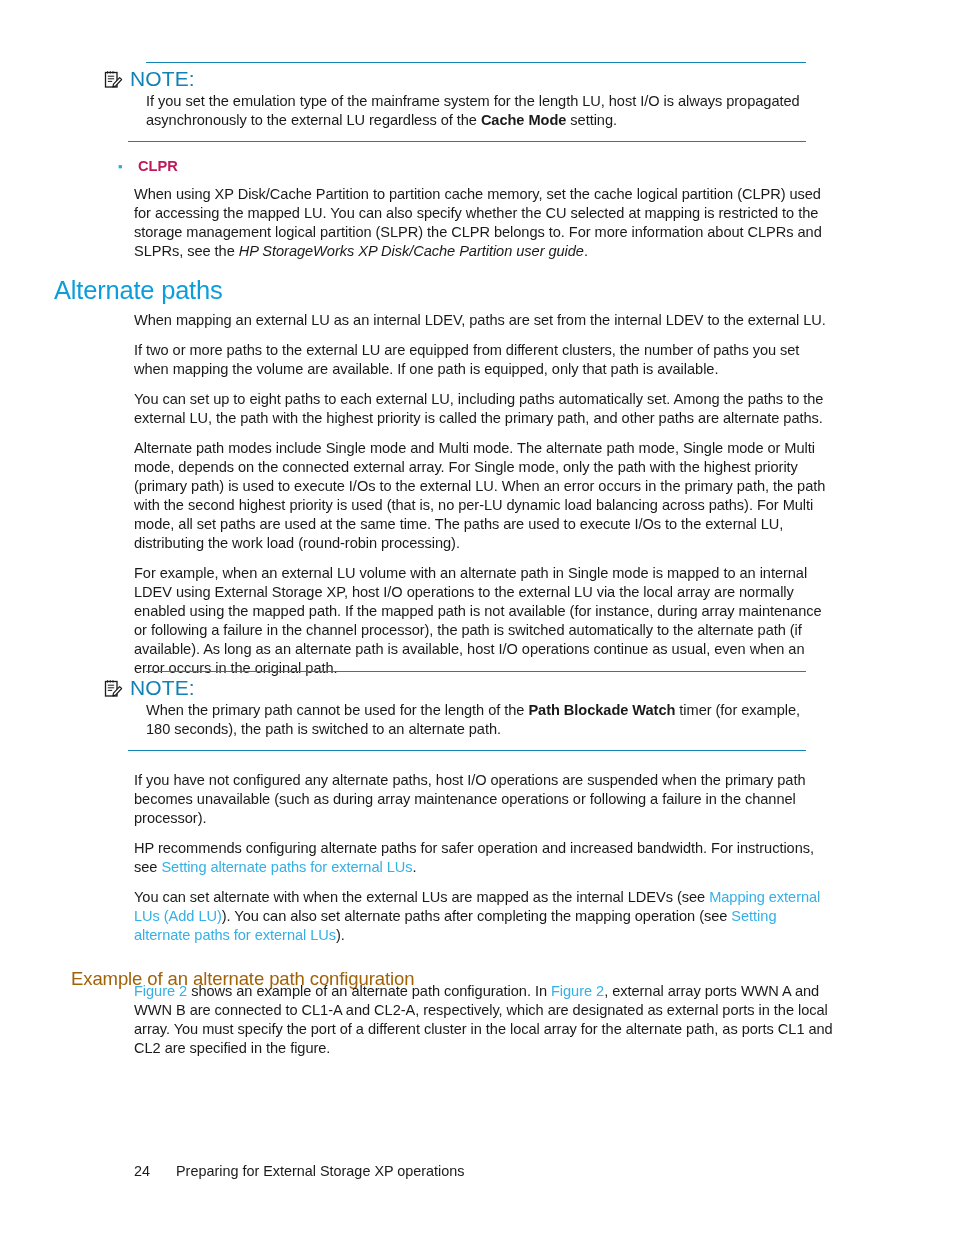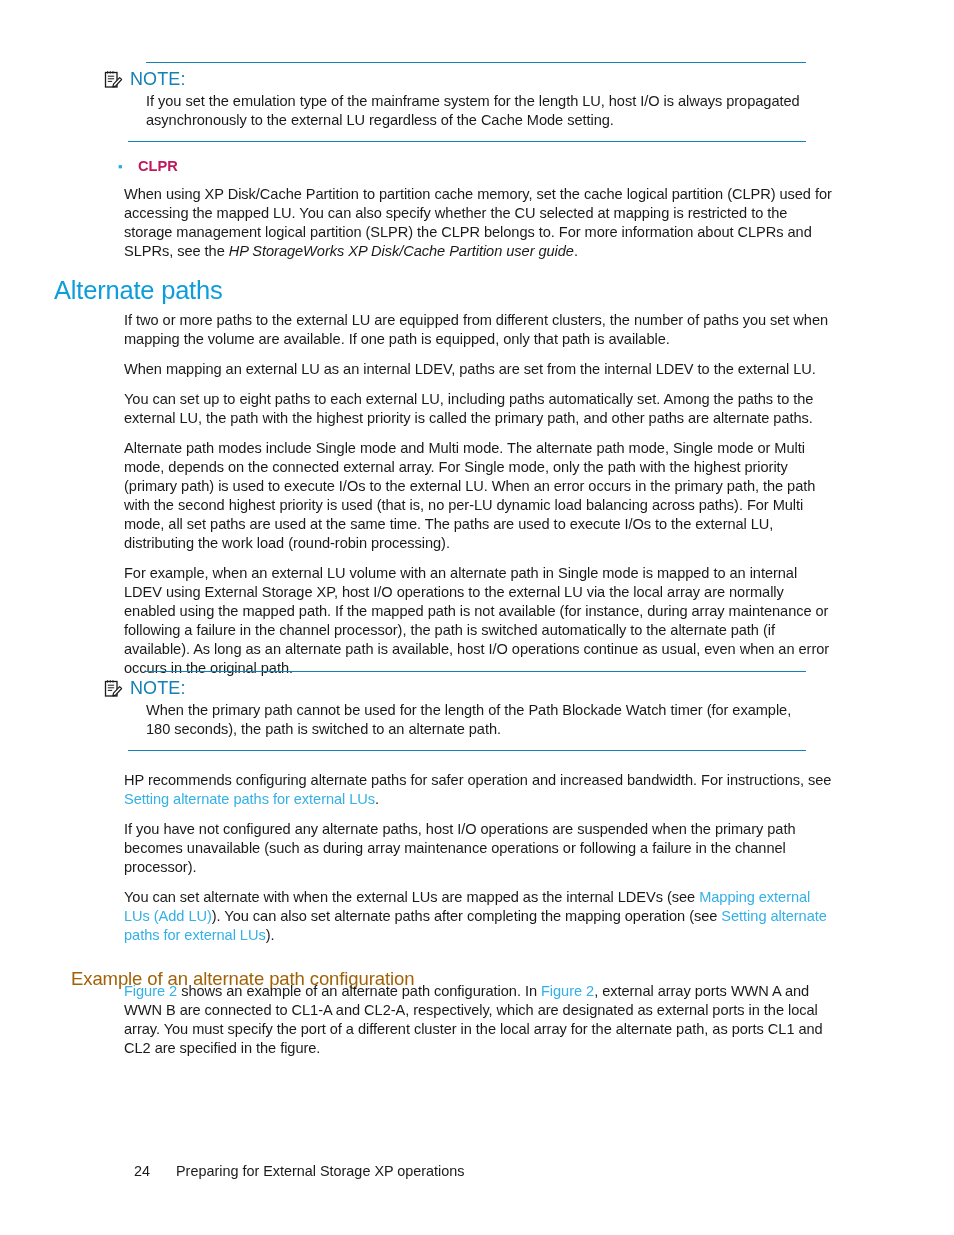--- a/index.html
+++ b/index.html
@@ -27,21 +27,21 @@
     font-size: 14.6px;
     line-height: 1.30;
     color: #1a1a1a;
     letter-spacing: -0.05px;
   }
   .indent {
     position: absolute;
     left: 124px;
     width: 712px;
   }
-  .para { margin: 0 0 11px 0; }
+  .para { margin: 0 0 11px 10px; }
 
   
   .note {
     position: absolute;
     left: 104px;
     width: 702px;
   }
   .note-rule {
     height: 0;
     border-top: 1.6px solid #1281b4;
@@ -63,21 +63,21 @@
     height: 22px;
   }
   .note-icon {
     width: 19px;
     height: 19px;
     flex: 0 0 19px;
     display: block;
   }
   .note-label {
     color: #1281b4;
-    font-size: 18px;
+    font-size: 21px;
     letter-spacing: 0.1px;
     text-align: center;
   }
   .note-body {
     margin-left: 42px;
     width: 660px;
   }
 
   
   .h1 {
@@ -113,21 +113,21 @@
     line-height: 18px;
     width: 10px;
     flex: 0 0 10px;
   }
   .bullet-label {
     font-weight: bold;
     font-size: 14.6px;
     color: #be185d;
   }
 
-  strong, .b { font-weight: normal; }
+  strong, .b { font-weight: bold; }
   em, .i { font-style: italic; }
   .link {
     color: #33b0e6;
     text-decoration: none;
   }
 
   
   .footer {
     position: absolute;
     left: 126px;
@@ -173,22 +173,22 @@
     <span class="bullet-label">CLPR</span>
   </div>
 
   <div class="indent body-text" style="top:185px;">
     <p class="para"><span>When using XP Disk/Cache Partition to partition cache memory, set the cache logical partition (CLPR) used for accessing the mapped LU. You can also specify whether the CU selected at mapping is restricted to the storage management logical partition (SLPR) the CLPR belongs to. For more information about CLPRs and SLPRs, see the </span><em>HP StorageWorks XP Disk/Cache Partition user guide</em><span>.</span></p>
   </div>
 
   <h1 class="h1" style="top:276px;">Alternate paths</h1>
 
   <div class="indent body-text" style="top:311px;">
+    <p class="para">When mapping an external LU as an internal LDEV, paths are set from the internal LDEV to the external LU.</p>
     <p class="para">If two or more paths to the external LU are equipped from different clusters, the number of paths you set when mapping the volume are available. If one path is equipped, only that path is available.</p>
-    <p class="para">When mapping an external LU as an internal LDEV, paths are set from the internal LDEV to the external LU.</p>
     <p class="para">You can set up to eight paths to each external LU, including paths automatically set. Among the paths to the external LU, the path with the highest priority is called the primary path, and other paths are alternate paths.</p>
     <p class="para">Alternate path modes include Single mode and Multi mode. The alternate path mode, Single mode or Multi mode, depends on the connected external array. For Single mode, only the path with the highest priority (primary path) is used to execute I/Os to the external LU. When an error occurs in the primary path, the path with the second highest priority is used (that is, no per-LU dynamic load balancing across paths). For Multi mode, all set paths are used at the same time. The paths are used to execute I/Os to the external LU, distributing the work load (round-robin processing).</p>
     <p class="para">For example, when an external LU volume with an alternate path in Single mode is mapped to an internal LDEV using External Storage XP, host I/O operations to the external LU via the local array are normally enabled using the mapped path. If the mapped path is not available (for instance, during array maintenance or following a failure in the channel processor), the path is switched automatically to the alternate path (if available). As long as an alternate path is available, host I/O operations continue as usual, even when an error occurs in the original path.</p>
   </div>
 
   <div class="note" style="top:671px;">
     <div class="note-rule"></div>
     <div class="note-head">
       <span class="note-icon">
         <svg width="19" height="19" viewBox="0 0 19 19">
@@ -204,22 +204,22 @@
       </span>
       <span class="note-label">NOTE:</span>
     </div>
     <div class="note-body body-text">
       <span>When the primary path cannot be used for the length of the </span><strong>Path Blockade Watch</strong><span> timer (for example, 180 seconds), the path is switched to an alternate path.</span>
     </div>
     <div class="note-rule-bottom" style="margin-top:11px;"></div>
   </div>
 
   <div class="indent body-text" style="top:771px;">
+    <p class="para">If you have not configured any alternate paths, host I/O operations are suspended when the primary path becomes unavailable (such as during array maintenance operations or following a failure in the channel processor).</p>
     <p class="para"><span>HP recommends configuring alternate paths for safer operation and increased bandwidth. For instructions, see </span><a class="link" href="#">Setting alternate paths for external LUs</a><span>.</span></p>
-    <p class="para">If you have not configured any alternate paths, host I/O operations are suspended when the primary path becomes unavailable (such as during array maintenance operations or following a failure in the channel processor).</p>
     <p class="para"><span>You can set alternate with when the external LUs are mapped as the internal LDEVs (see </span><a class="link" href="#">Mapping external LUs (Add LU)</a><span>). You can also set alternate paths after completing the mapping operation (see </span><a class="link" href="#">Setting alternate paths for external LUs</a><span>).</span></p>
   </div>
 
   <h2 class="h2" style="top:951px;">Example of an alternate path configuration</h2>
 
   <div class="indent body-text" style="top:982px;">
     <p class="para"><a class="link" href="#">Figure 2</a><span> shows an example of an alternate path configuration. In </span><a class="link" href="#">Figure 2</a><span>, external array ports WWN A and WWN B are connected to CL1-A and CL2-A, respectively, which are designated as external ports in the local array. You must specify the port of a different cluster in the local array for the alternate path, as ports CL1 and CL2 are specified in the figure.</span></p>
   </div>
 
   <div class="footer">

